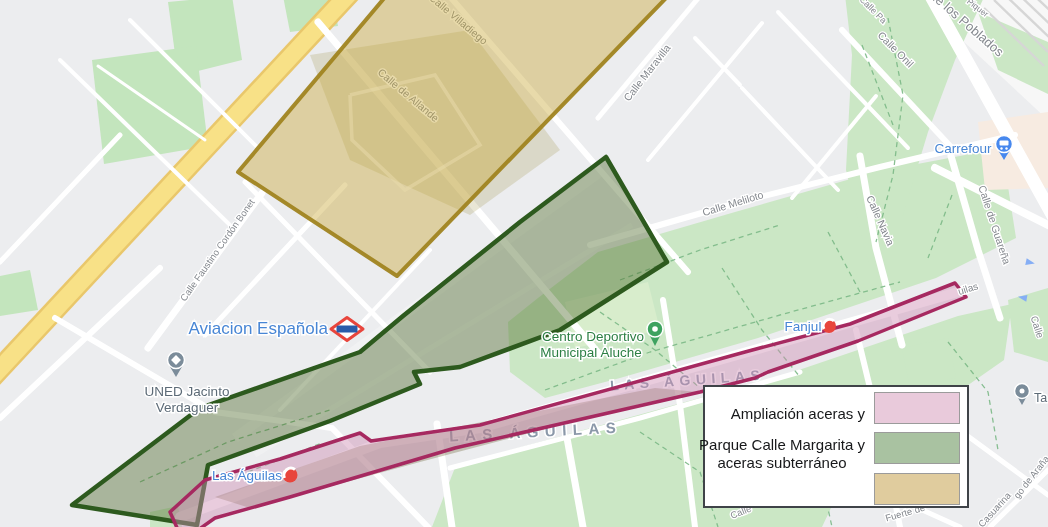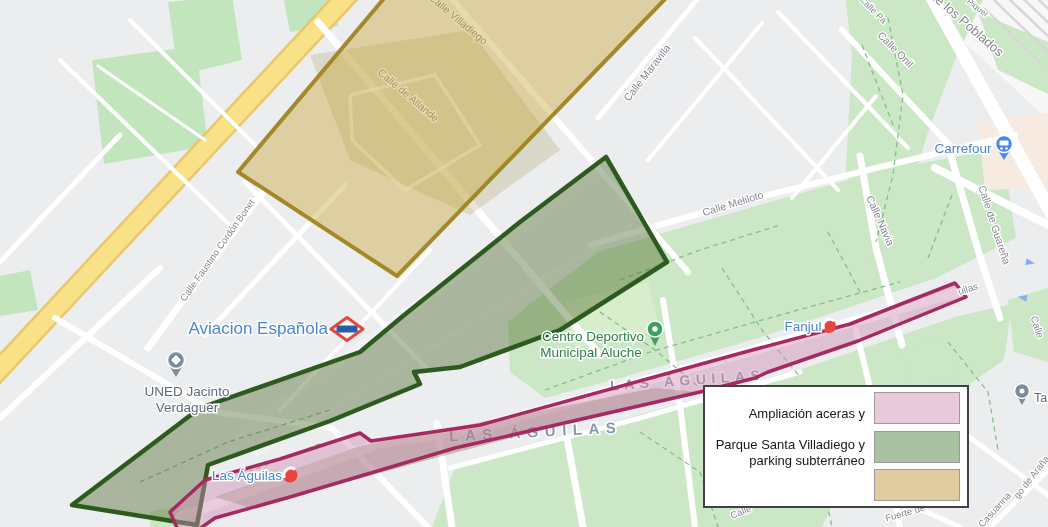--- a/index.html
+++ b/index.html
@@ -9,21 +9,21 @@
   text{font-family:"Liberation Sans",sans-serif;}
   .street{fill:#84888e;stroke:#ffffff;stroke-width:2.6px;paint-order:stroke;}
   .district{fill:#8b98a9;stroke:#ffffff;stroke-width:3px;paint-order:stroke;font-weight:bold;}
   .poi-blue{fill:#4886d5;stroke:#ffffff;stroke-width:3px;paint-order:stroke;}
   .poi-gray{fill:#5d6b77;stroke:#ffffff;stroke-width:3px;paint-order:stroke;}
   .poi-green{fill:#2c7f44;stroke:#ffffff;stroke-width:3px;paint-order:stroke;}
   .legend{position:absolute;left:703px;top:385px;width:266px;height:123px;background:#ffffff;
           border:2px solid #3f4348;box-sizing:border-box;display:flex;flex-direction:column;
           justify-content:space-between;padding:5px 7px;z-index:5;}
   .legend-row{display:flex;align-items:center;justify-content:flex-end;gap:9px;flex:1;}
-  .legend-label{text-align:right;font-size:13px;line-height:1.22;color:#17181a;white-space:nowrap;margin-top:12px;}
+  .legend-label{text-align:center;font-size:15px;line-height:1.22;color:#17181a;white-space:nowrap;margin-top:12px;}
   .legend-label .ws{word-spacing:4px;}
   .legend-swatch{width:86px;height:32px;border:1px solid #9b9b9b;flex:none;box-sizing:border-box;}
 </style>
 </head>
 <body>
 
 <div id="stage">
 <svg id="mapsvg" width="1048" height="527" viewBox="0 0 1048 527">
 
   <rect x="0" y="0" width="1048" height="527" fill="#ecedef"></rect>
@@ -210,22 +210,22 @@
 
   <div class="legend">
     <div class="legend-row">
       <div class="legend-label">
         <div>Ampliación aceras y</div>
       </div>
       <div class="legend-swatch" style="background:#e9cadb"></div>
     </div>
     <div class="legend-row">
       <div class="legend-label">
-        <div>Parque Santa Villadiego y</div>
-        <div>parking subterráneo</div>
+        <div>Parque Calle Margarita y</div>
+        <div>aceras subterráneo</div>
       </div>
       <div class="legend-swatch" style="background:#a9c2a1"></div>
     </div>
     <div class="legend-row">
       <div class="legend-label">
       </div>
       <div class="legend-swatch" style="background:#e0cc9e"></div>
     </div>
   </div>
 </div>

